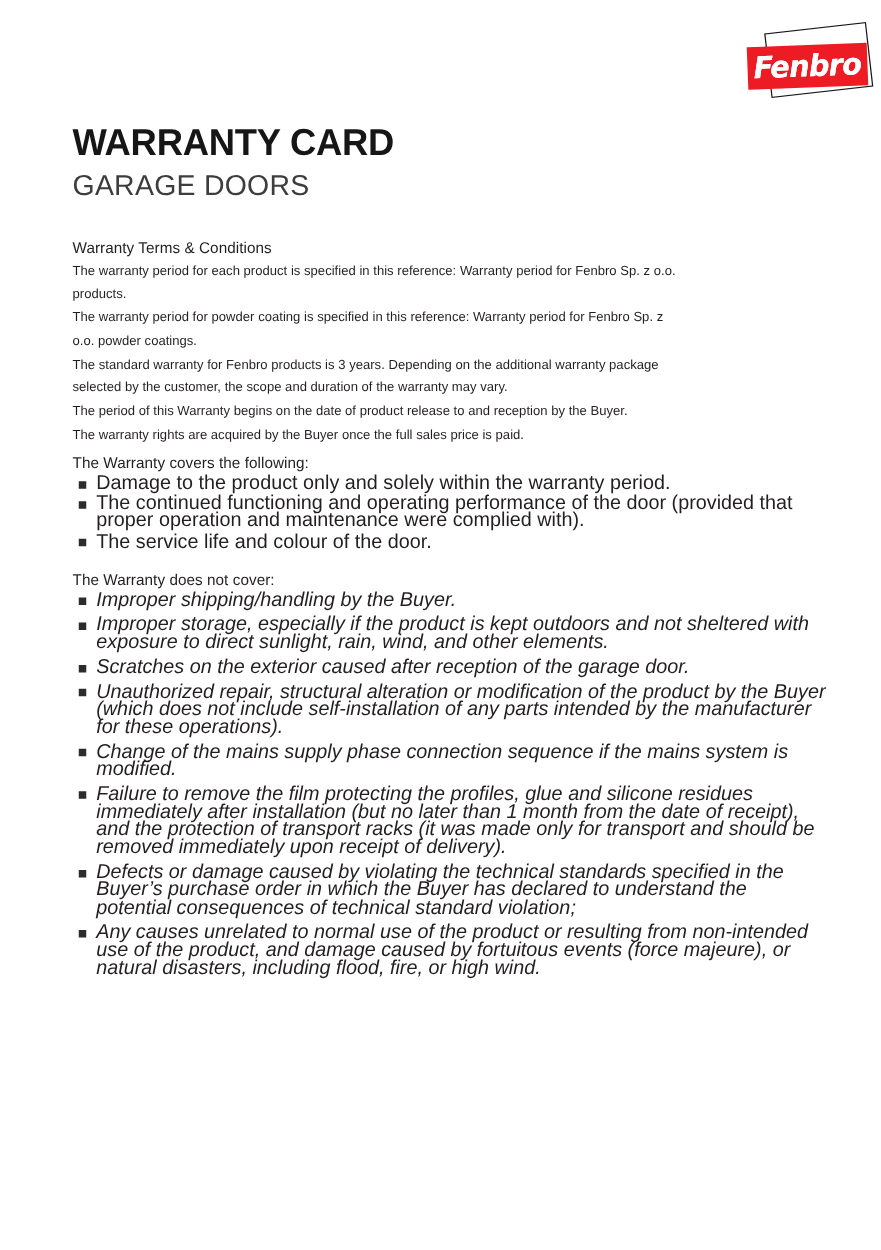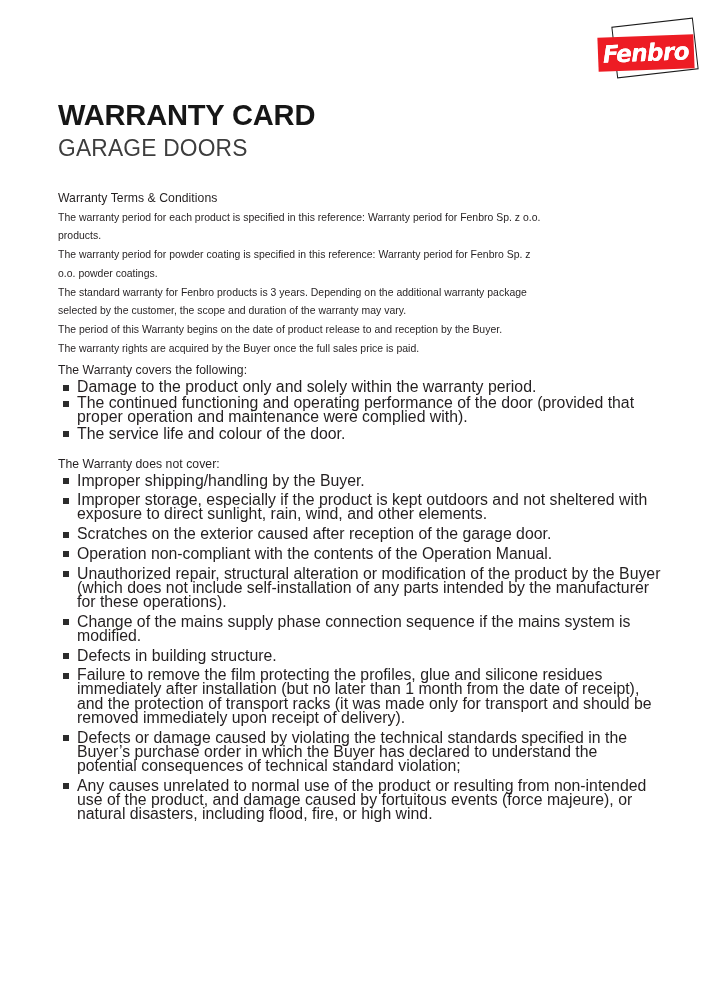--- a/index.html
+++ b/index.html
@@ -169,20 +169,21 @@
   }
 
   .notcover-head {
     margin-top: 14px;
   }
   .notcover-list {
     margin-top: 10px;
   }
   .notcover-list li {
     margin-bottom: 5.5px;
+    font-style: italic;
   }
   .notcover-list li .bsq {
     left: 6px;
   }
   .notcover-list li .btxt {
     display: block;
   }
 </style>
 </head>
 <body>
@@ -241,33 +242,25 @@
         <li>
           <span class="bsq"></span>
           <span class="btxt">Improper storage, especially if the product is kept outdoors and not sheltered with exposure to direct sunlight, rain, wind, and other elements.</span>
         </li>
         <li>
           <span class="bsq"></span>
           <span class="btxt">Scratches on the exterior caused after reception of the garage door.</span>
         </li>
         <li>
           <span class="bsq"></span>
-          <span class="btxt">Operation non-compliant with the contents of the Operation Manual.</span>
-        </li>
-        <li>
-          <span class="bsq"></span>
           <span class="btxt">Unauthorized repair, structural alteration or modification of the product by the Buyer (which does not include self-installation of any parts intended by the manufacturer for these operations).</span>
         </li>
         <li>
           <span class="bsq"></span>
           <span class="btxt">Change of the mains supply phase connection sequence if the mains system is modified.</span>
-        </li>
-        <li>
-          <span class="bsq"></span>
-          <span class="btxt">Defects in building structure.</span>
         </li>
         <li>
           <span class="bsq"></span>
           <span class="btxt">Failure to remove the film protecting the profiles, glue and silicone residues immediately after installation (but no later than 1 month from the date of receipt), and the protection of transport racks (it was made only for transport and should be removed immediately upon receipt of delivery).</span>
         </li>
         <li>
           <span class="bsq"></span>
           <span class="btxt">Defects or damage caused by violating the technical standards specified in the Buyer’s purchase order in which the Buyer has declared to understand the potential consequences of technical standard violation;</span>
         </li>
         <li>

